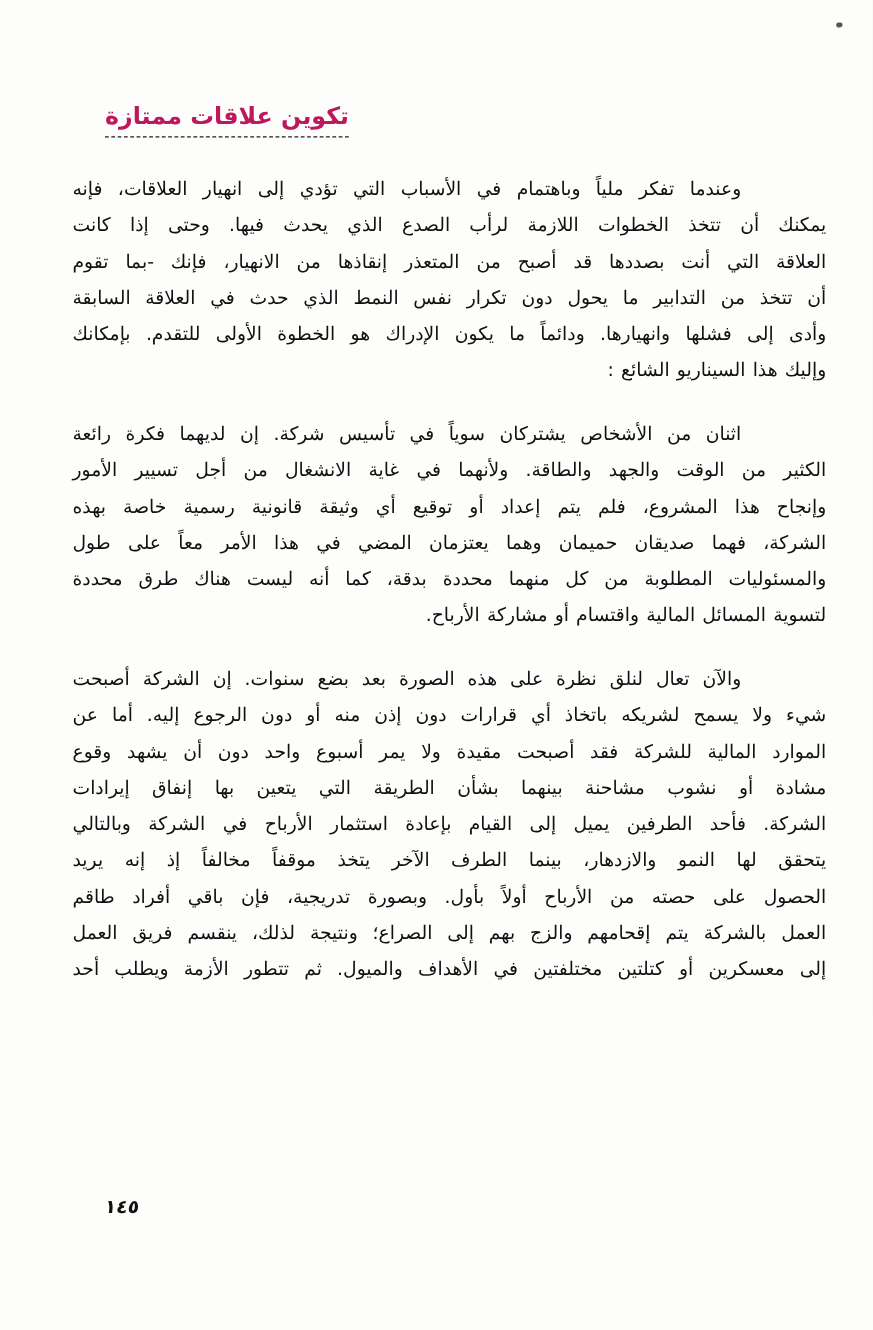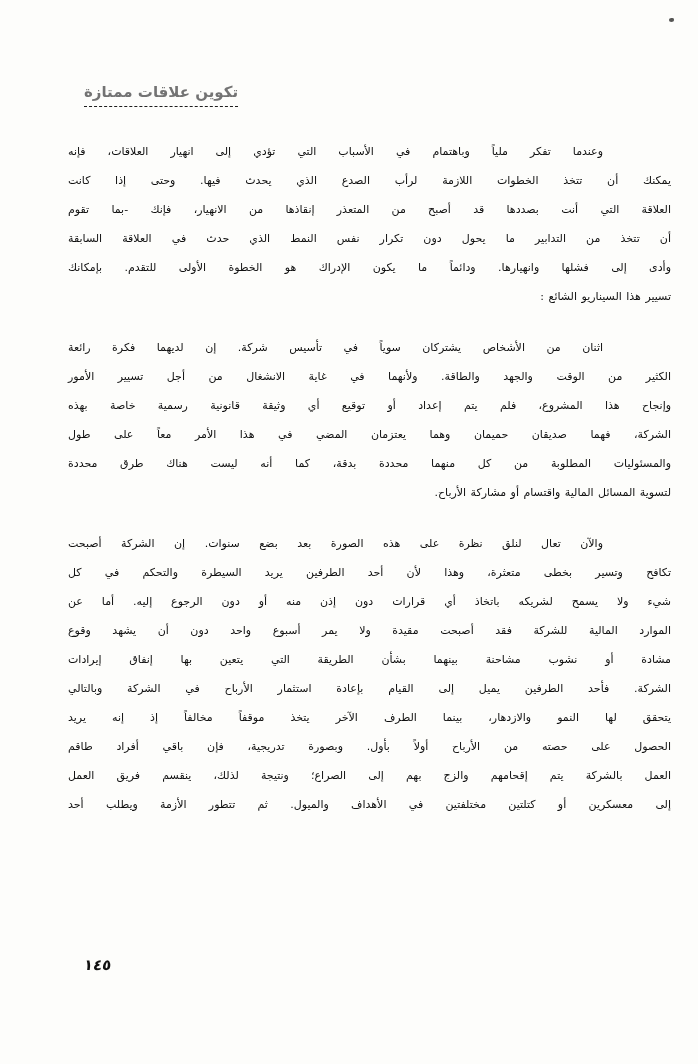--- a/index.html
+++ b/index.html
@@ -16,34 +16,34 @@
     overflow: hidden;
   }
   
   .running-head {
     position: absolute;
     top: 82px; left: 84px;
     direction: rtl;
   }
   .running-head-text {
     display: inline-block;
-    font-size: 15px;
+    font-size: 19px;
     font-weight: bold;
     letter-spacing: 0.5px;
     padding-bottom: 5px;
     border-bottom: 1.7px dashed #1d1d1d;
-    color: #737373;
+    color: #be185d;
   }
   
   .text-block {
     position: absolute;
-    top: 137px; right: 27px;
+    top: 137px; right: 37px;
     width: 603px;
     direction: rtl;
-    font-size: 11px;
+    font-size: 15px;
     line-height: 29px;
     color: #101010;
   }
   .para { margin: 0 0 22px 0; }
   .line {
     text-align: justify;
     text-align-last: justify;
     word-spacing: 1px;
     white-space: nowrap;
   }
@@ -83,35 +83,34 @@
   </div>
 
   <main class="text-block">
 
     <section class="para">
       <div class="line first">وعندما تفكر ملياً وباهتمام في الأسباب التي تؤدي إلى انهيار العلاقات، فإنه</div>
       <div class="line">يمكنك أن تتخذ الخطوات اللازمة لرأب الصدع الذي يحدث فيها. وحتى إذا كانت</div>
       <div class="line">العلاقة التي أنت بصددها قد أصبح من المتعذر إنقاذها من الانهيار، فإنك -بما تقوم</div>
       <div class="line">أن تتخذ من التدابير ما يحول دون تكرار نفس النمط الذي حدث في العلاقة السابقة</div>
       <div class="line">وأدى إلى فشلها وانهيارها. ودائماً ما يكون الإدراك هو الخطوة الأولى للتقدم. بإمكانك</div>
-      <div class="line short">تسيير هذا السيناريو الشائع :</div>
+      <div class="line short">وإليك هذا السيناريو الشائع :</div>
     </section>
 
     <section class="para">
       <div class="line first">اثنان من الأشخاص يشتركان سوياً في تأسيس شركة. إن لديهما فكرة رائعة</div>
       <div class="line">الكثير من الوقت والجهد والطاقة. ولأنهما في غاية الانشغال من أجل تسيير الأمور</div>
       <div class="line">وإنجاح هذا المشروع، فلم يتم إعداد أو توقيع أي وثيقة قانونية رسمية خاصة بهذه</div>
       <div class="line">الشركة، فهما صديقان حميمان وهما يعتزمان المضي في هذا الأمر معاً على طول</div>
       <div class="line">والمسئوليات المطلوبة من كل منهما محددة بدقة، كما أنه ليست هناك طرق محددة</div>
       <div class="line short">لتسوية المسائل المالية واقتسام أو مشاركة الأرباح.</div>
     </section>
 
     <section class="para">
       <div class="line first">والآن تعال لنلق نظرة على هذه الصورة بعد بضع سنوات. إن الشركة أصبحت</div>
-      <div class="line">تكافح وتسير بخطى متعثرة، وهذا لأن أحد الطرفين يريد السيطرة والتحكم في كل</div>
       <div class="line">شيء ولا يسمح لشريكه باتخاذ أي قرارات دون إذن منه أو دون الرجوع إليه. أما عن</div>
       <div class="line">الموارد المالية للشركة فقد أصبحت مقيدة ولا يمر أسبوع واحد دون أن يشهد وقوع</div>
       <div class="line">مشادة أو نشوب مشاحنة بينهما بشأن الطريقة التي يتعين بها إنفاق إيرادات</div>
       <div class="line">الشركة. فأحد الطرفين يميل إلى القيام بإعادة استثمار الأرباح في الشركة وبالتالي</div>
       <div class="line">يتحقق لها النمو والازدهار، بينما الطرف الآخر يتخذ موقفاً مخالفاً إذ إنه يريد</div>
       <div class="line">الحصول على حصته من الأرباح أولاً بأول. وبصورة تدريجية، فإن باقي أفراد طاقم</div>
       <div class="line">العمل بالشركة يتم إقحامهم والزج بهم إلى الصراع؛ ونتيجة لذلك، ينقسم فريق العمل</div>
       <div class="line">إلى معسكرين أو كتلتين مختلفتين في الأهداف والميول. ثم تتطور الأزمة ويطلب أحد</div>
     </section>
 

